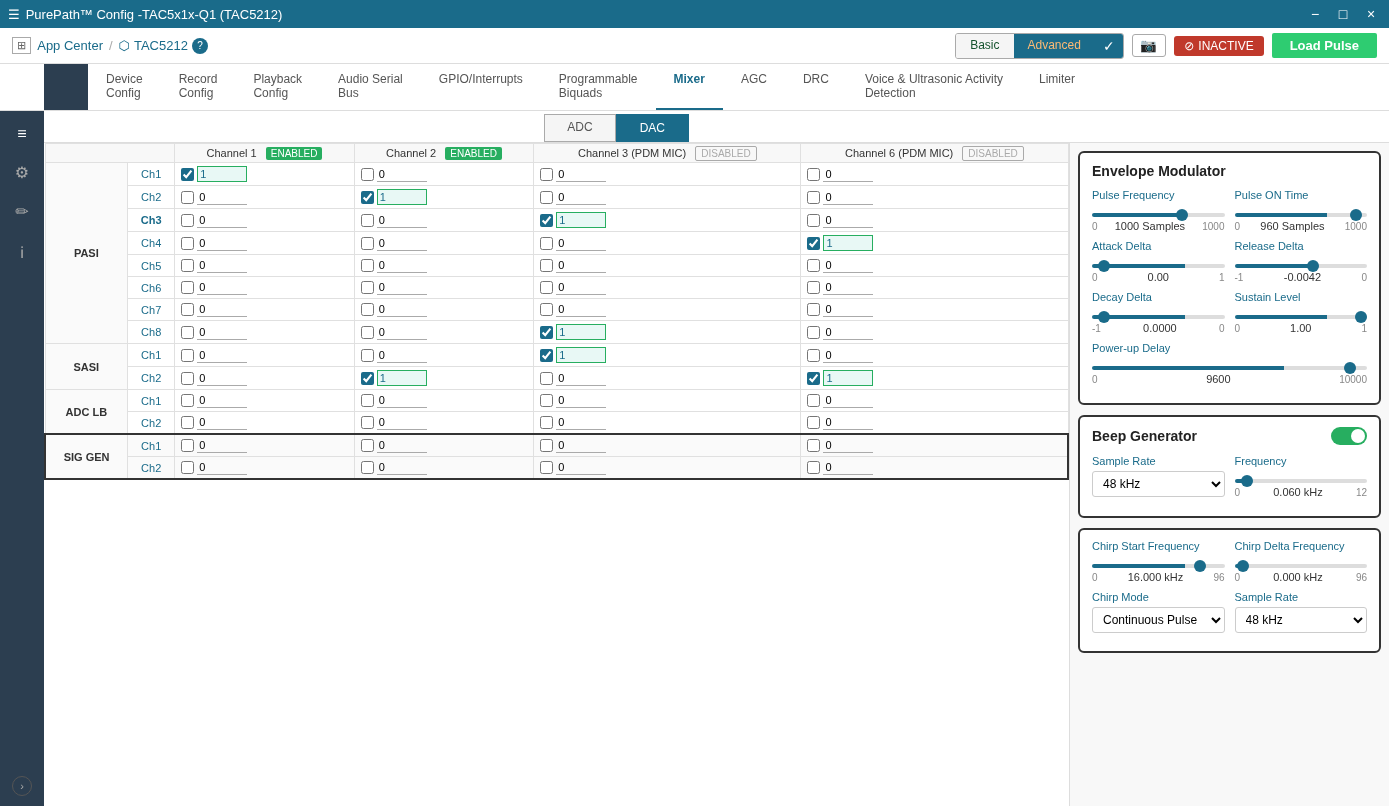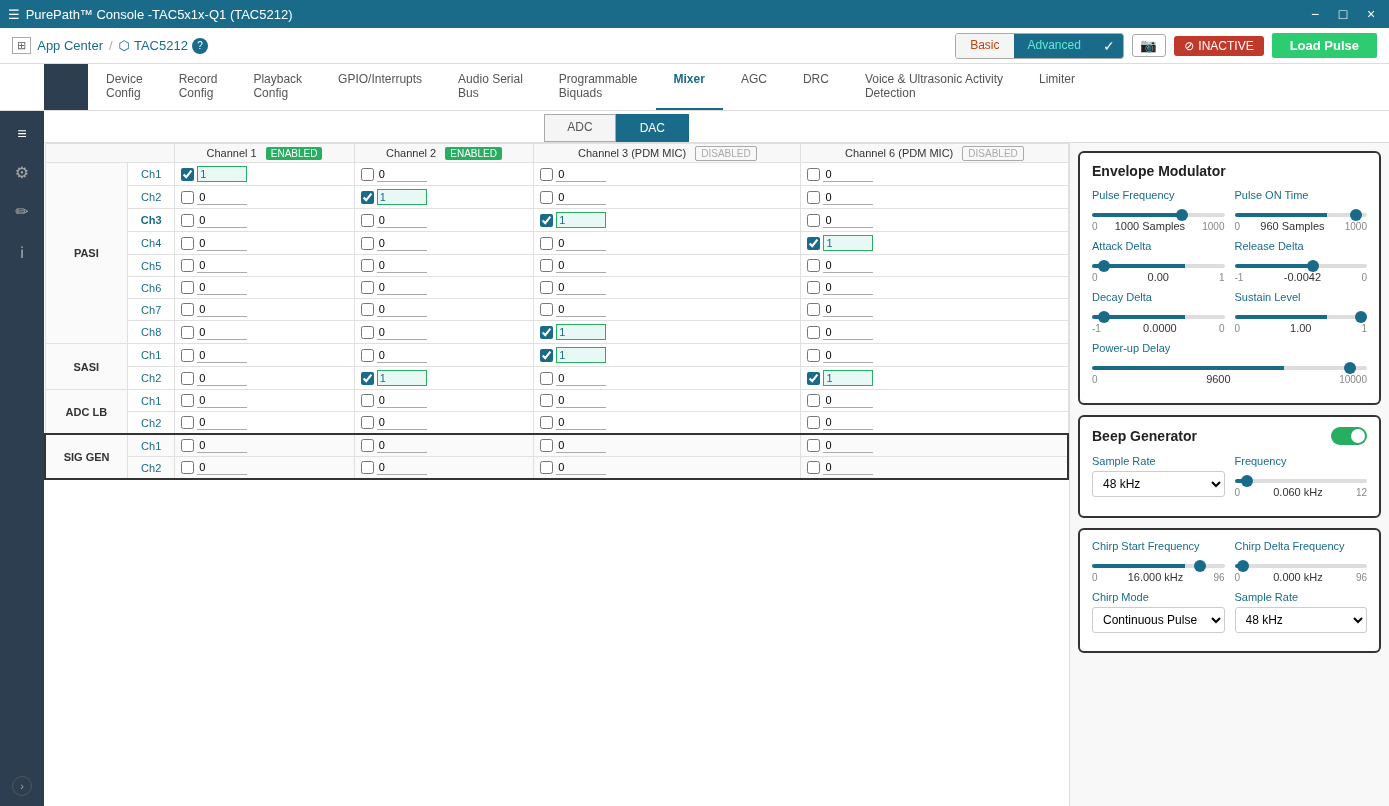--- a/index.html
+++ b/index.html
@@ -29,22 +29,22 @@
       border-bottom: 1px solid #ddd;
       gap: 8px;
     }
     .breadcrumb { display: flex; align-items: center; gap: 6px; font-size: 13px; color: #555; }
     .breadcrumb .app-icon { color: #666; font-size: 11px; border: 1px solid #aaa; padding: 1px 4px; }
     .breadcrumb .sep { color: #aaa; }
     .breadcrumb .device { display: flex; align-items: center; gap: 4px; color: #1a6b8a; font-size: 13px; }
     .breadcrumb .help-icon { background: #1a6b8a; color: white; border-radius: 50%; width: 16px; height: 16px; display: flex; align-items: center; justify-content: center; font-size: 10px; cursor: pointer; }
     .topbar-right { margin-left: auto; display: flex; align-items: center; gap: 8px; }
     .tab-group { display: flex; border: 1px solid #aaa; border-radius: 3px; overflow: hidden; }
-    .tab-group .tab { padding: 4px 14px; font-size: 12px; cursor: pointer; background: #f5f5f5; color: #c2410c; }
-    .tab-group .tab.active { background: #1a6b8a; color: #5eead4; }
+    .tab-group .tab { padding: 4px 14px; font-size: 12px; cursor: pointer; background: #f5f5f5; color: #14532d; }
+    .tab-group .tab.active { background: #1a6b8a; color: #fdba74; }
     .camera-btn { background: none; border: 1px solid #aaa; padding: 3px 8px; cursor: pointer; border-radius: 3px; }
     .inactive-badge { background: #c0392b; color: white; padding: 3px 10px; border-radius: 3px; font-size: 12px; display: flex; align-items: center; gap: 4px; }
     .load-preset-btn { background: #2ecc71; color: white; border: none; padding: 5px 18px; cursor: pointer; font-size: 13px; font-weight: bold; border-radius: 2px; }
 
     
     #sidebar-icons {
       width: 44px;
       background: #2c3e50;
       display: flex;
       flex-direction: column;
@@ -137,21 +137,21 @@
     .checkbox-teal { accent-color: #1a6b8a; }
   </style>
 </head>
 <body>
 
 <div id="page-wrapper">
 
   <div id="titlebar">
     <div class="title">
       <span>☰</span>
-      <span>PurePath™ Console -TAC5x1x-Q1 (TAC5212)</span>
+      <span>PurePath™ Config -TAC5x1x-Q1 (TAC5212)</span>
     </div>
     <div class="win-controls">
       <span class="win-btn">−</span>
       <span class="win-btn">□</span>
       <span class="win-btn">×</span>
     </div>
   </div>
 
   <div id="topbar">
     <div class="breadcrumb">
@@ -177,22 +177,22 @@
       </div>
       <button class="load-preset-btn">Load Pulse</button>
     </div>
   </div>
 
   <div class="nav-tabs-row">
     <div style="width:44px;background:#2c3e50;"></div>
     <div class="nav-tab">Device<br>Config</div>
     <div class="nav-tab">Record<br>Config</div>
     <div class="nav-tab">Playback<br>Config</div>
+    <div class="nav-tab">Audio Serial<br>Bus</div>
     <div class="nav-tab">GPIO/Interrupts</div>
-    <div class="nav-tab">Audio Serial<br>Bus</div>
     <div class="nav-tab">Programmable<br>Biquads</div>
     <div class="nav-tab active">Mixer</div>
     <div class="nav-tab">AGC</div>
     <div class="nav-tab">DRC</div>
     <div class="nav-tab">Voice &amp; Ultrasonic Activity<br>Detection</div>
     <div class="nav-tab">Limiter</div>
   </div>
 
   <div style="display:flex;flex:1;overflow:hidden;">
 

